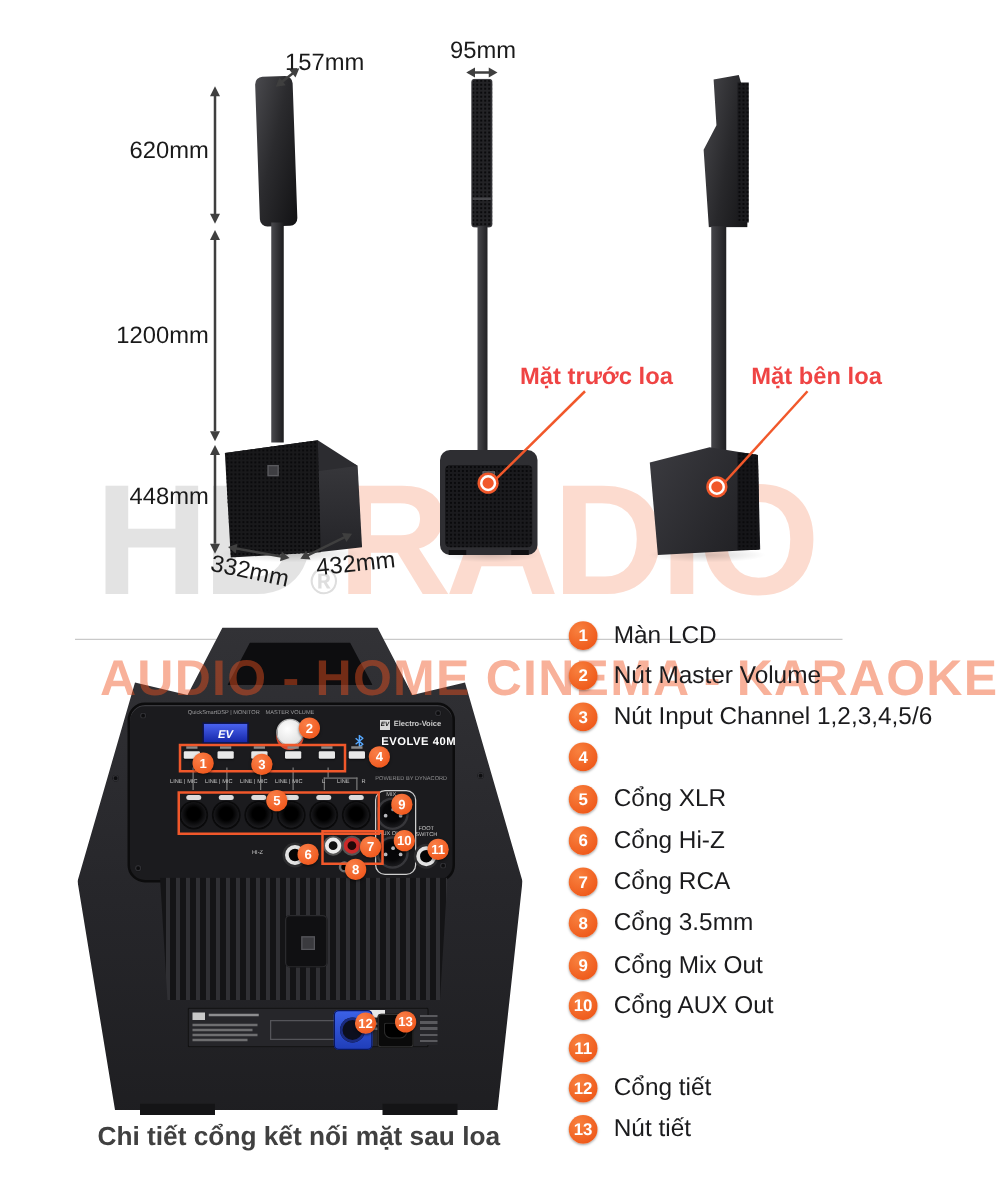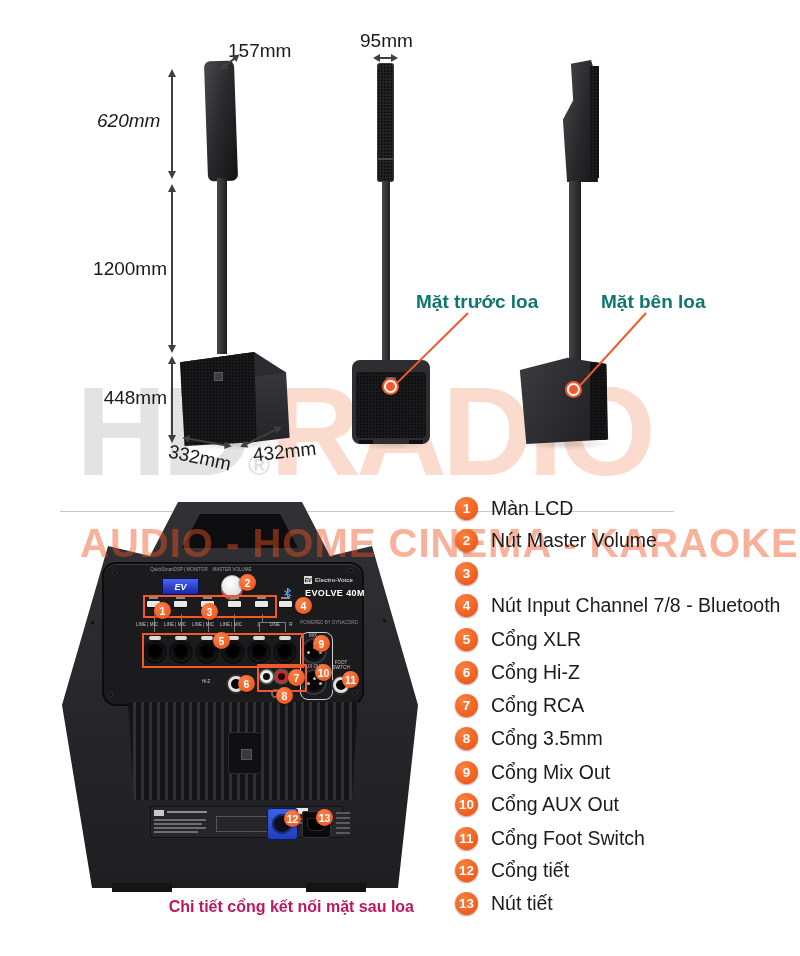--- a/index.html
+++ b/index.html
@@ -19,21 +19,21 @@
   .wm1{position:absolute;left:76px;top:378px;z-index:0;font-weight:bold;font-size:126px;line-height:108px;letter-spacing:-5px;white-space:nowrap;}
   .wm1 .g{color:rgba(70,70,70,.15);}
   .wm1 .reg{font-size:30px;letter-spacing:0;color:rgba(70,70,70,.18);}
   .wm1 .o{color:rgba(241,90,36,.22);}
   .wm2{position:absolute;left:80px;top:521px;z-index:15;font-weight:bold;font-size:40px;letter-spacing:1px;white-space:nowrap;color:rgba(240,82,30,.45);}
   .divider{position:absolute;left:60px;top:511px;width:614px;height:1px;background:#c9c9c9;z-index:1;}
   
   .spk{position:absolute;z-index:2;}
   .dots{background-image:radial-gradient(circle at 1.5px 1.5px,#0a0a0c 0.9px,transparent 1.1px);background-size:3.2px 3.2px;}
   .shadow{position:absolute;z-index:1;background:radial-gradient(ellipse at center,rgba(0,0,0,.16),transparent 70%);}
-  .viewlbl{position:absolute;font-size:19px;font-weight:bold;color:#0f766e;white-space:nowrap;z-index:6;}
+  .viewlbl{position:absolute;font-size:19px;font-weight:bold;color:#ef4444;white-space:nowrap;z-index:6;}
   .oline{position:absolute;height:2px;background:#F1582B;transform-origin:0 50%;z-index:6;}
   .odot{position:absolute;width:9px;height:9px;border-radius:50%;background:#F1582B;border:2px solid #fff;box-shadow:0 0 0 2px #F1582B;z-index:7;}
   
   #rear{position:absolute;left:60px;top:500px;width:360px;height:400px;z-index:2;}
   #rear .poly{position:absolute;}
   .screw{position:absolute;width:5px;height:5px;border-radius:50%;background:#0d0d0f;box-shadow:inset 0 0 0 1px #2f2f33;}
   .btn{position:absolute;width:13px;height:6px;background:#e8e8e8;border-radius:1px;box-shadow:0 1px 1px rgba(0,0,0,.6);}
   .btncap{position:absolute;width:9px;height:2px;background:#8a8a8a;}
   .dropline{position:absolute;width:1px;background:#7a7a7a;}
   .drophor{position:absolute;height:1px;background:#7a7a7a;}
@@ -43,37 +43,37 @@
   .xlrm{position:absolute;width:22px;height:22px;border-radius:50%;background:radial-gradient(circle at 50% 45%,#060608 45%,#222226 85%);box-shadow:0 0 0 2px #37373b;}
   .pin{position:absolute;width:3px;height:3px;border-radius:50%;background:#b9b9bd;box-shadow:-6px 5px 0 #b9b9bd,6px 5px 0 #b9b9bd;}
   .ringjack{position:absolute;border-radius:50%;background:#050505;border:3px solid #e2e2e2;box-shadow:0 0 0 2px #2c2c2e;}
   .t-tiny{position:absolute;font-size:9px;color:#c6c6c6;text-align:center;transform:scale(.5);transform-origin:center top;line-height:1.15;white-space:nowrap;z-index:5;}
   .t-tiny.two{white-space:normal;}
   .co{position:absolute;width:17px;height:17px;border-radius:50%;background:radial-gradient(circle at 35% 30%,#f97f48,#ee4e12);color:#fff;font-size:10.5px;font-weight:bold;display:flex;align-items:center;justify-content:center;box-shadow:0 1px 2px rgba(0,0,0,.5);z-index:30;}
   
   .leg-row{position:absolute;display:flex;align-items:center;gap:13px;z-index:20;height:24px;}
   .leg-num{width:23px;height:23px;border-radius:50%;background:radial-gradient(circle at 35% 30%,#f8813f,#ec4e10);color:#fff;font-weight:bold;font-size:13.5px;display:flex;align-items:center;justify-content:center;box-shadow:0 1px 2px rgba(0,0,0,.35);flex:0 0 23px;}
   .leg-text{font-size:19.5px;color:#1b1b1d;white-space:nowrap;}
-  #caption{position:absolute;left:78px;top:898px;width:336px;text-align:right;font-size:16px;font-weight:bold;color:#be185d;z-index:20;}
+  #caption{position:absolute;left:78px;top:898px;width:336px;text-align:left;font-size:21px;font-weight:bold;color:#404040;z-index:20;}
 </style>
 </head>
 <body>
 
 <div id="stage">
 
   <div class="wm1"><span class="g">HD</span><span class="reg">®</span><span class="o">RADIO</span></div>
   <div class="divider"></div>
 
   <div class="dim" style="left:228px;top:40px;">157mm</div>
   <div class="harrow" style="left:220px;top:61px;width:20px;transform:rotate(-38deg);"></div>
 
   <div class="dim" style="left:360px;top:30px;">95mm</div>
   <div class="harrow" style="left:375px;top:57px;width:21px;"></div>
 
-  <div class="dim" style="left:97px;top:110px;width:70px;font-style:italic;">620mm</div>
+  <div class="dim" style="left:97px;top:110px;width:70px;text-align:right;">620mm</div>
   <span class="tri up" style="top:69px;"></span>
   <div class="vseg" style="top:76px;height:96px;"></div>
   <span class="tri down" style="top:171px;"></span>
 
   <div class="dim" style="left:90px;top:258px;width:77px;text-align:right;">1200mm</div>
   <span class="tri up" style="top:184px;"></span>
   <div class="vseg" style="top:191px;height:154px;"></div>
   <span class="tri down" style="top:345px;"></span>
 
   <div class="dim" style="left:97px;top:387px;width:70px;text-align:right;">448mm</div>
@@ -269,24 +269,24 @@
   <div class="leg-row" style="left:455px;top:496px;">
       <span class="leg-num">1</span>
       <span class="leg-text">Màn LCD</span>
     </div>
   <div class="leg-row" style="left:455px;top:528px;">
       <span class="leg-num">2</span>
       <span class="leg-text">Nút Master Volume</span>
     </div>
   <div class="leg-row" style="left:455px;top:561px;">
       <span class="leg-num">3</span>
+      <span class="leg-text">Nút Input Channel 1,2,3,4,5/6</span>
     </div>
   <div class="leg-row" style="left:455px;top:593px;">
       <span class="leg-num">4</span>
-      <span class="leg-text">Nút Input Channel 7/8 - Bluetooth</span>
     </div>
   <div class="leg-row" style="left:455px;top:627px;">
       <span class="leg-num">5</span>
       <span class="leg-text">Cổng XLR</span>
     </div>
   <div class="leg-row" style="left:455px;top:660px;">
       <span class="leg-num">6</span>
       <span class="leg-text">Cổng Hi-Z</span>
     </div>
   <div class="leg-row" style="left:455px;top:693px;">
@@ -300,21 +300,20 @@
   <div class="leg-row" style="left:455px;top:760px;">
       <span class="leg-num">9</span>
       <span class="leg-text">Cổng Mix Out</span>
     </div>
   <div class="leg-row" style="left:455px;top:792px;">
       <span class="leg-num">10</span>
       <span class="leg-text">Cổng AUX Out</span>
     </div>
   <div class="leg-row" style="left:455px;top:826px;">
       <span class="leg-num">11</span>
-      <span class="leg-text">Cổng Foot Switch</span>
     </div>
   <div class="leg-row" style="left:455px;top:858px;">
       <span class="leg-num">12</span>
       <span class="leg-text">Cổng tiết</span>
     </div>
   <div class="leg-row" style="left:455px;top:891px;">
       <span class="leg-num">13</span>
       <span class="leg-text">Nút tiết</span>
     </div>
 

